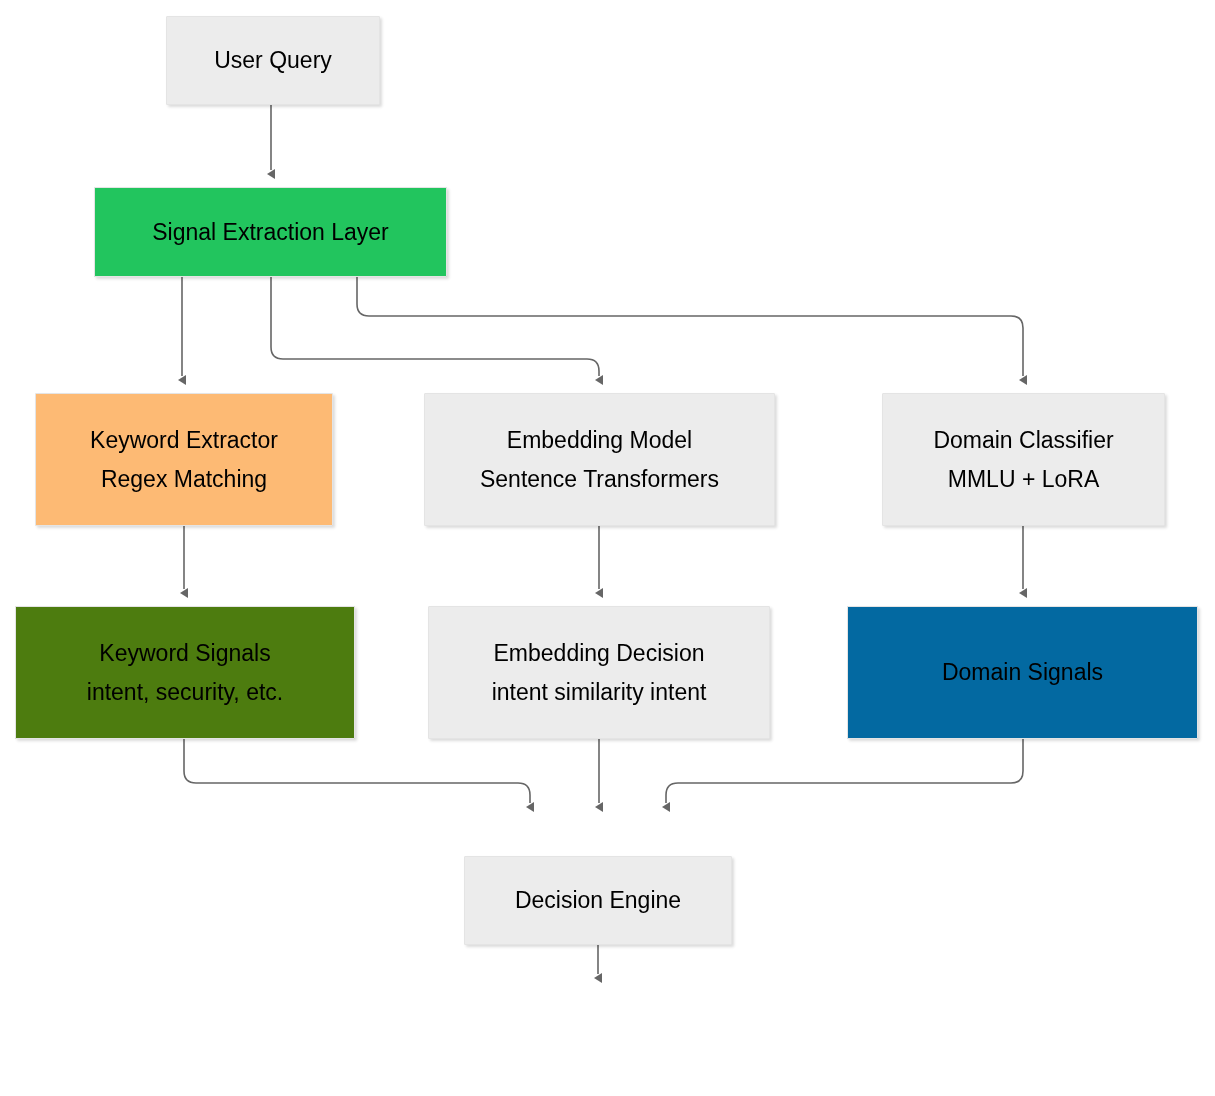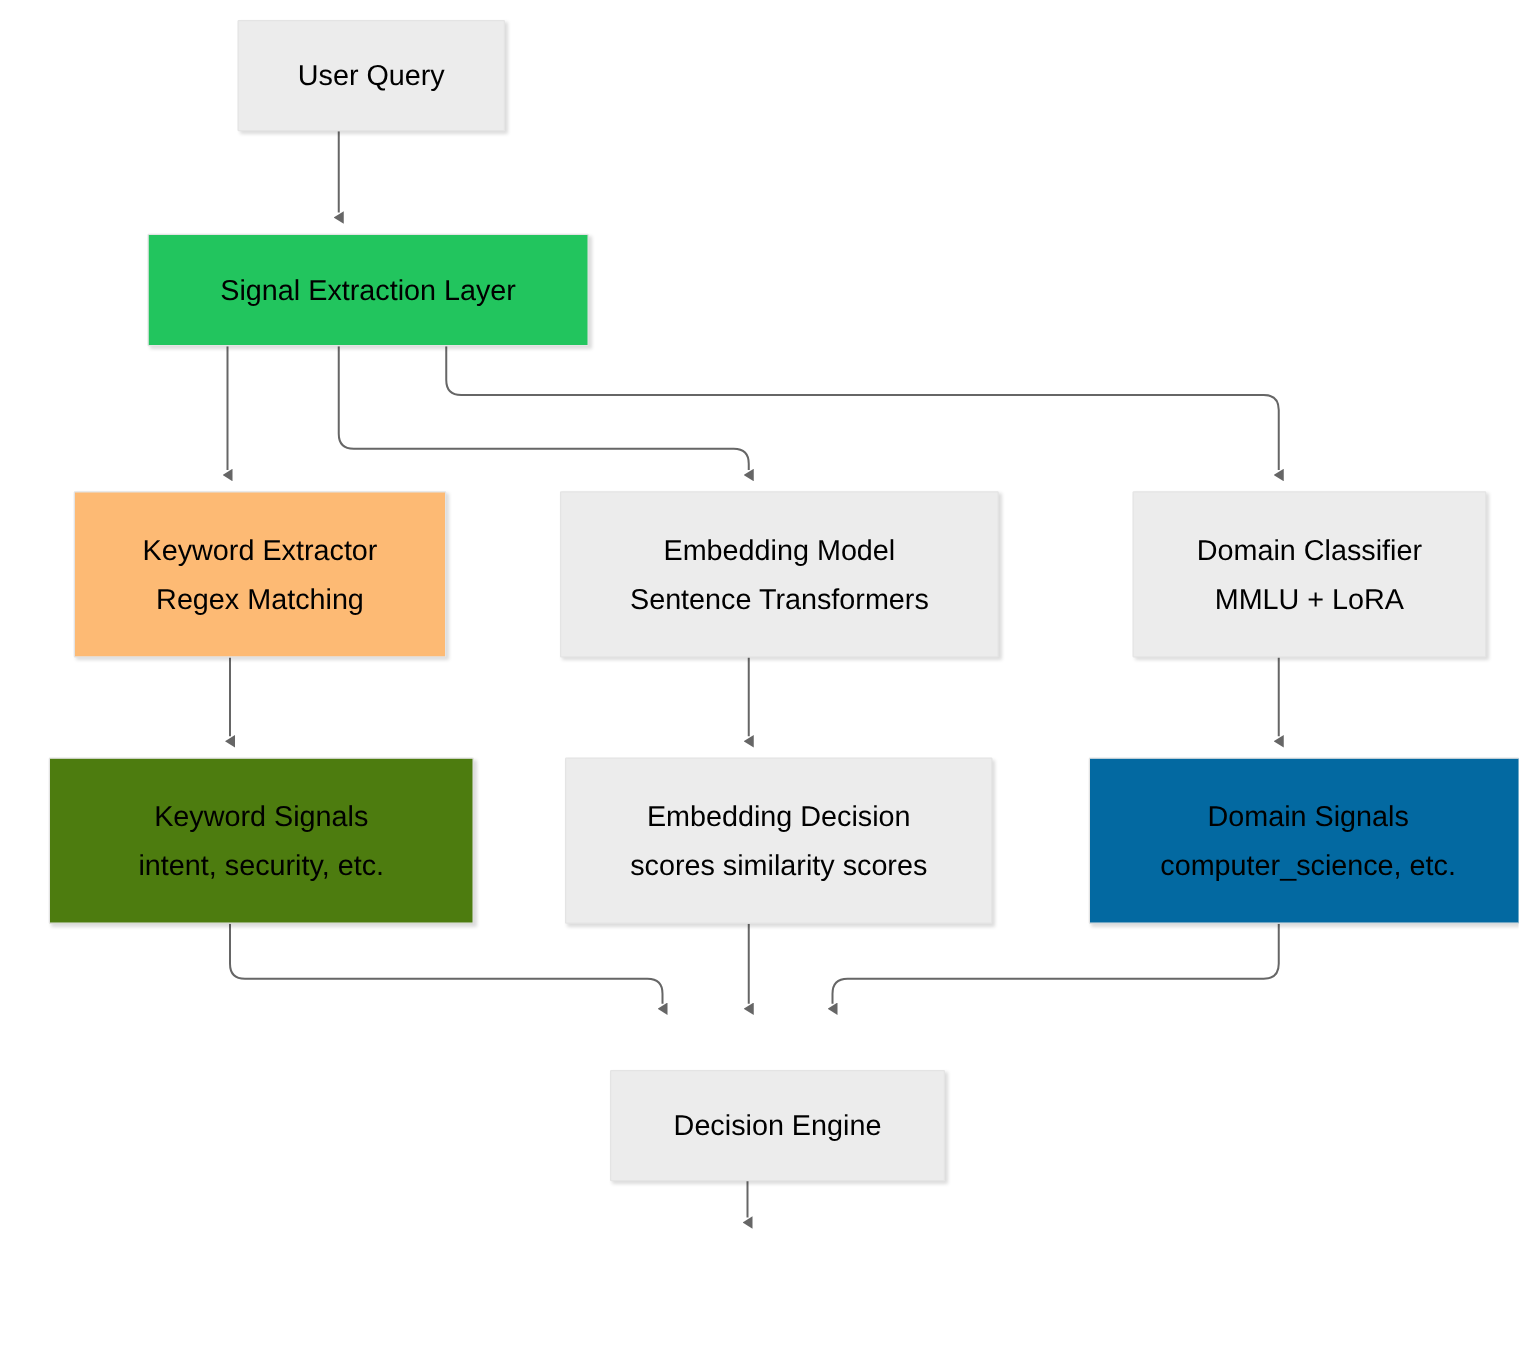--- a/index.html
+++ b/index.html
@@ -34,21 +34,20 @@
     box-shadow: 2px 2px 3px rgba(0,0,0,0.14);
     display: flex;
     flex-direction: column;
     align-items: center;
     justify-content: center;
     color: #000000;
     font-size: 23px;
     line-height: 1.0;
     text-align: center;
     z-index: 2;
-    margin-left: 24px;
   }
   .node .line1 { display: block; }
   .node .line2 { display: block; margin-top: 16px; }
   .node.single .line1 { margin: 0; }
 </style>
 </head>
 <body>
 
 <div id="diagram-canvas" style="background: rgb(255, 255, 255);">
 
@@ -107,26 +106,25 @@
     <span class="line2">MMLU + LoRA</span>
   </div>
 
   <div class="node" style="left: 15px; top: 606px; width: 340px; height: 133px; background: #4d7c0f; border-color: rgb(228, 228, 228); color: rgb(0, 0, 0);">
     <span class="line1">Keyword Signals</span>
     <span class="line2">intent, security, etc.</span>
   </div>
 
   <div class="node" style="left: 428px; top: 606px; width: 342px; height: 133px; background: rgb(236, 236, 236); border-color: rgb(228, 228, 228); color: rgb(0, 0, 0);">
     <span class="line1">Embedding Decision</span>
-    <span class="line2">scores similarity scores</span>
+    <span class="line2">intent similarity intent</span>
   </div>
 
   <div class="node" style="left: 847px; top: 606px; width: 351px; height: 133px; background: #0369a1; border-color: rgb(228, 228, 228); color: rgb(0, 0, 0);">
     <span class="line1">Domain Signals</span>
-    <span class="line2">computer_science, etc.</span>
   </div>
 
   <div class="node single" style="left: 464px; top: 856px; width: 268px; height: 89px; background: rgb(236, 236, 236); border-color: rgb(228, 228, 228); color: rgb(0, 0, 0);">
     <span class="line1">Decision Engine</span>
   </div>
 
 
 </div>
 
 </body></html>

